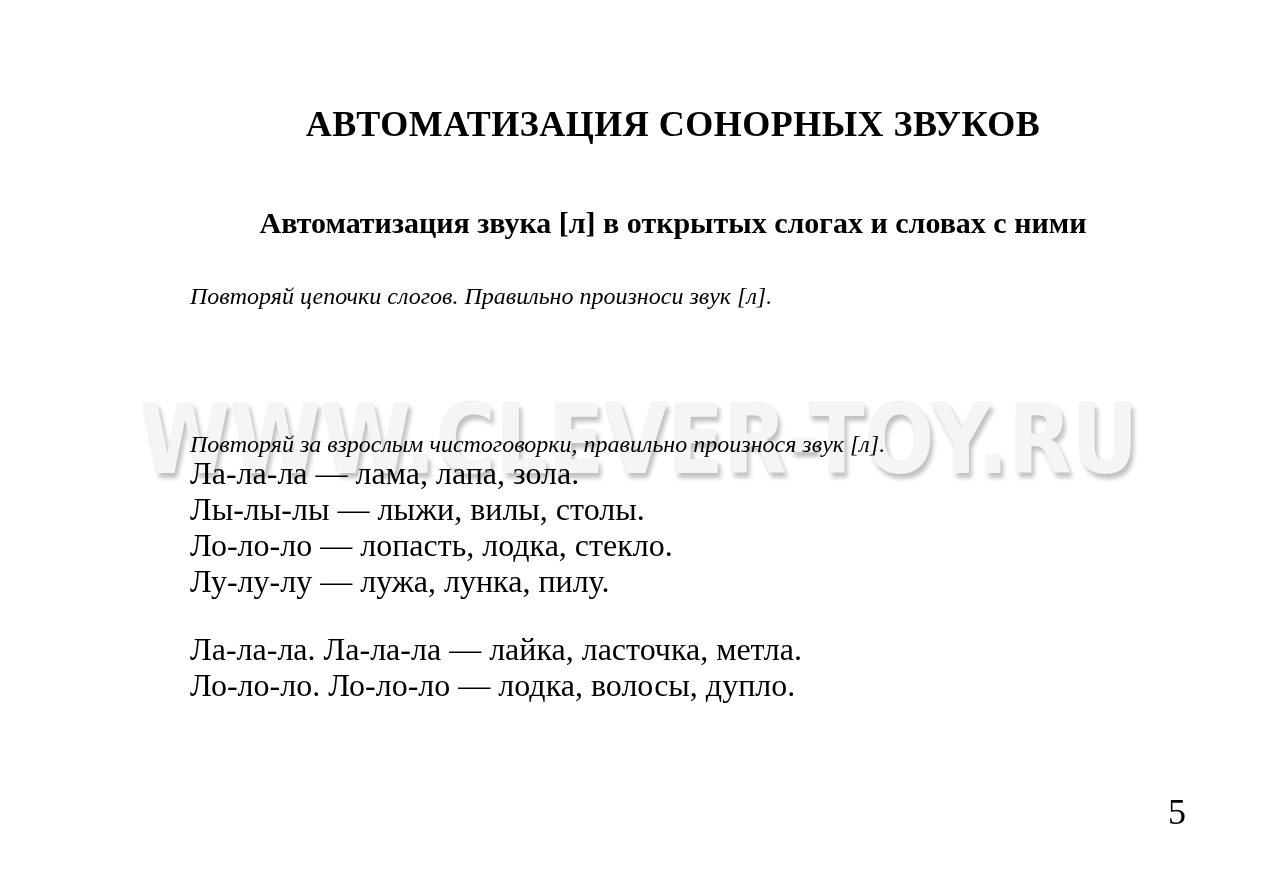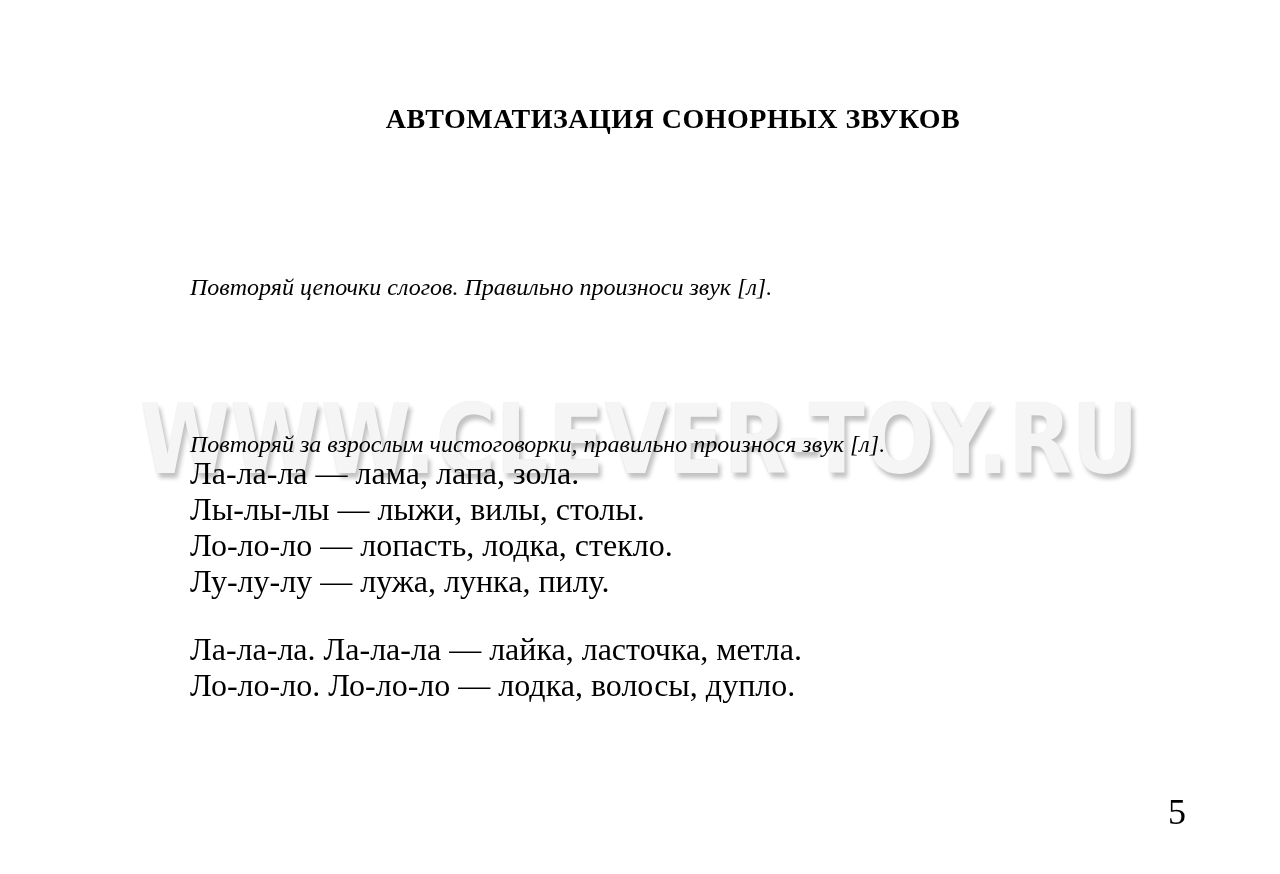--- a/index.html
+++ b/index.html
@@ -26,21 +26,21 @@
     top: 0;
     width: 966px;
     height: 874px;
   }
   .doc-title {
     position: absolute;
     left: 0;
     top: 103px;
     width: 100%;
     text-align: center;
-    font-size: 28px;
+    font-size: 36px;
     font-weight: bold;
     letter-spacing: 0.5px;
     white-space: nowrap;
     z-index: 2;
   }
   .section-title {
     position: absolute;
     left: 0;
     top: 206px;
     width: 100%;
@@ -52,21 +52,21 @@
   }
   .instruction {
     position: absolute;
     left: 0;
     font-size: 24px;
     font-style: italic;
     line-height: 30px;
     white-space: nowrap;
     z-index: 2;
   }
-  .instruction-1 { top: 272px; }
+  .instruction-1 { top: 281px; }
   .instruction-2 { top: 429px; text-align: right; }
   .syllable-block {
     position: absolute;
     left: 0;
     top: 313px;
     font-size: 32px;
     line-height: 37px;
     z-index: 2;
   }
   .lines-block {
@@ -112,20 +112,21 @@
 <body>
 
 <div class="page">
 
   <div class="watermark">WWW.CLEVER-TOY.RU</div>
 
   <div class="content">
 
     <div class="doc-title">АВТОМАТИЗАЦИЯ СОНОРНЫХ ЗВУКОВ</div>
 
+    <div class="section-title">Автоматизация звука [л] в открытых слогах и словах с ними</div>
 
     <div class="instruction instruction-1">Повторяй цепочки слогов. Правильно произноси звук [л].</div>
 
     <div class="syllable-block">
     </div>
 
     <div class="instruction instruction-2">Повторяй за взрослым чистоговорки, правильно произнося звук [л].</div>
 
     <div class="lines-block lines-block-1">
       <p>Ла-ла-ла — лама, лапа, зола.</p>

